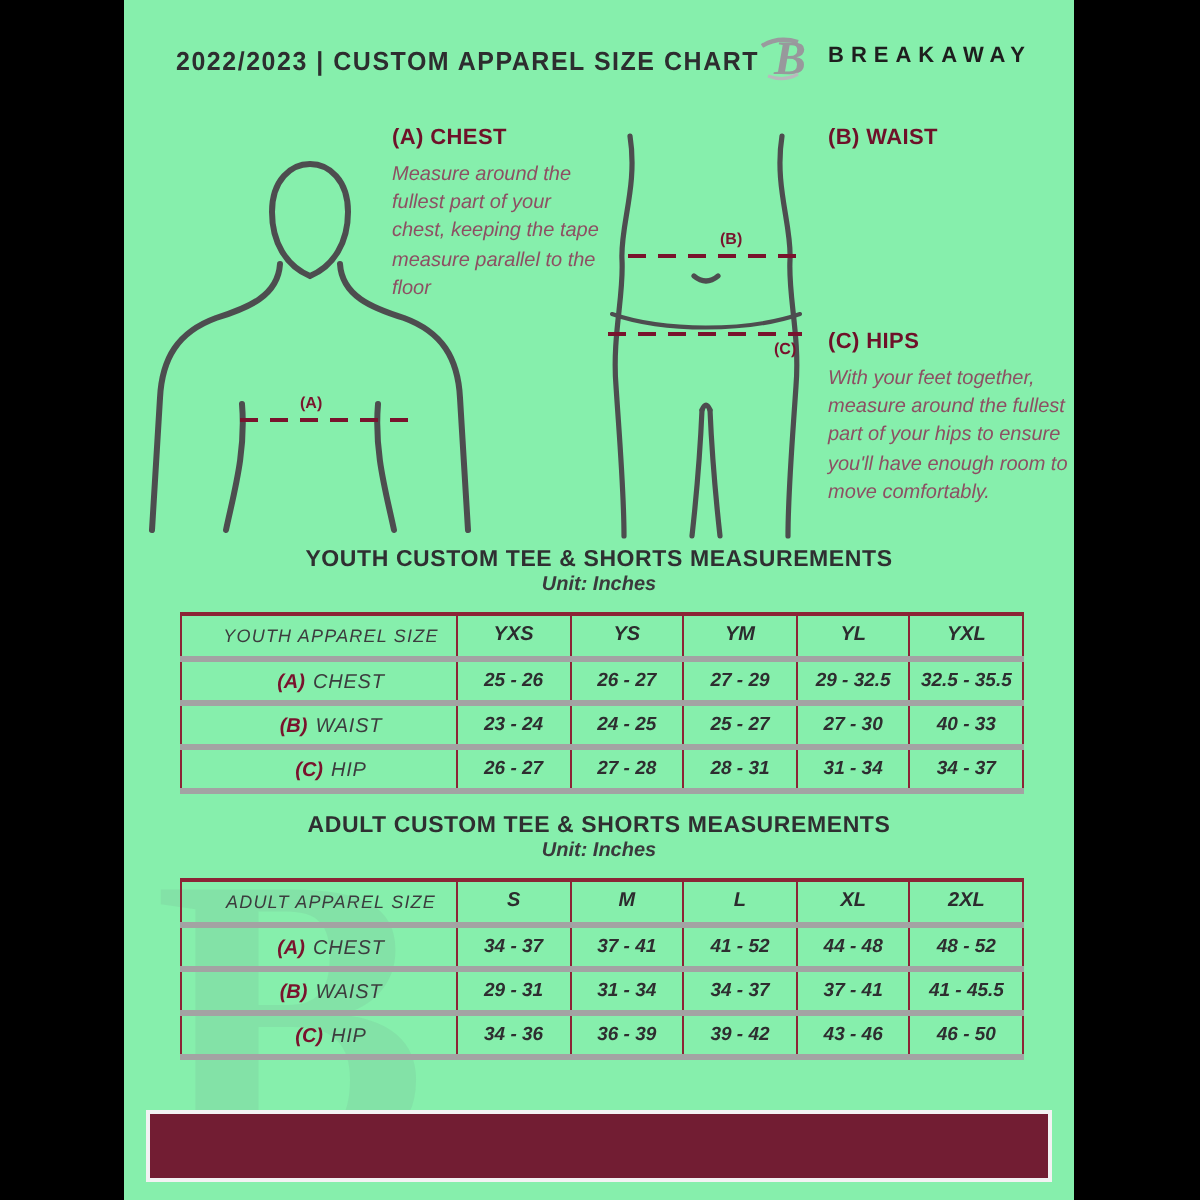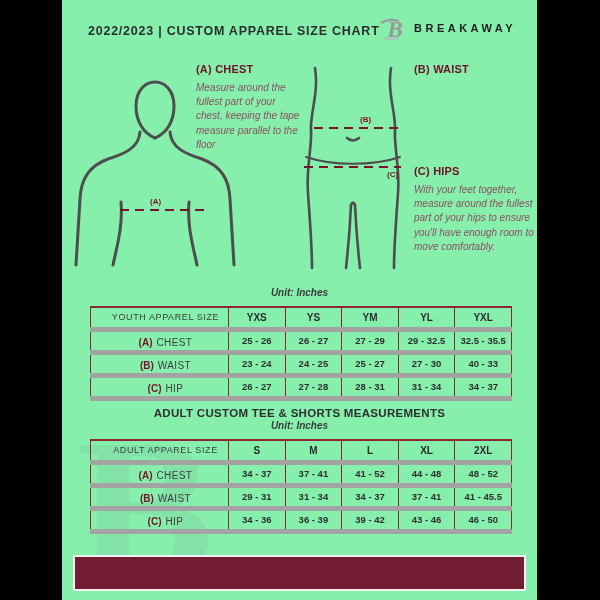--- a/index.html
+++ b/index.html
@@ -32,21 +32,21 @@
                font-size:11.5px; font-weight:700; color:#2f2f31; letter-spacing:.3px; }
   .sec-unit  { position:absolute; left:0; width:100%; text-align:center;
                font-size:10px; font-style:italic; font-weight:700; color:#3a3a3c; }
 
   
   table.size { position:absolute; left:28px; width:422px; border-collapse:collapse;
                table-layout:fixed; z-index:2; }
   table.size col.c0 { width:138px; }
   table.size th, table.size td { border:1px solid #8c2436; height:22px;
                text-align:center; vertical-align:middle; background:transparent; }
-  table.size tr { border-top:2px solid #8c2436; border-bottom:5px solid #a3a3a3; }
+  table.size tr { border-top:2px solid #8c2436; border-bottom:3px solid #a3a3a3;font-style:italic; }
   th.lbl, td.lbl { text-align:left; padding-left:12px; }
   th.lbl { font-size:9px; font-weight:400; letter-spacing:.6px; color:#3c3c3e; }
   th.sz  { font-size:10px; font-weight:700; color:#2c2c2e; }
   td.val { font-size:9.5px; font-weight:600; color:#2e2e30;margin-left:28px; }
   td.lbl .key { color:#79132d; font-weight:700; font-size:10px; margin-right:4px; }
   td.lbl .nm  { color:#3c3c3e; font-size:10px; letter-spacing:.4px; }
 
   
   .watermark { position:absolute; left:15px; top:408px; font-size:205px; line-height:1;
                font-weight:700; color:rgba(110,115,128,.10); z-index:1;
@@ -104,20 +104,21 @@
   <div class="guide" style="left:352px; top:63px; width:118px;">
     <h3>(B) WAIST</h3>
   </div>
   <div class="guide" style="left:352px; top:165px; width:120px;">
     <h3>(C) HIPS</h3>
     <p>With your feet together, measure around the fullest part of your hips to ensure you'll have enough room to move comfortably.</p>
   </div>
 
   <div class="watermark">B</div>
 
+  <div class="sec-title" style="top:274px;">YOUTH CUSTOM TEE &amp; SHORTS MEASUREMENTS</div>
   <div class="sec-unit" style="top:287px;">Unit: Inches</div>
 
   <table class="size" style="top:306px;">
     <colgroup>
         <col class="c0">
         <col>
         <col>
         <col>
         <col>
         <col>

